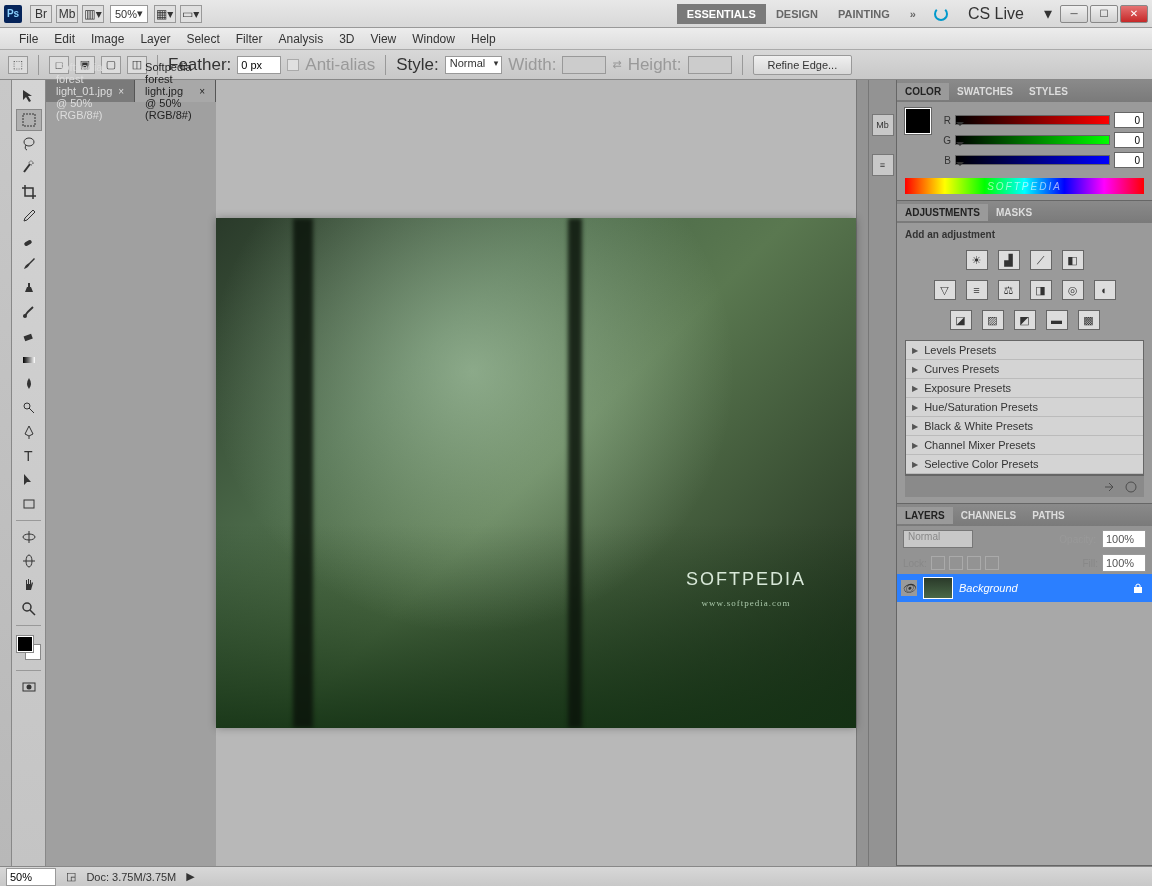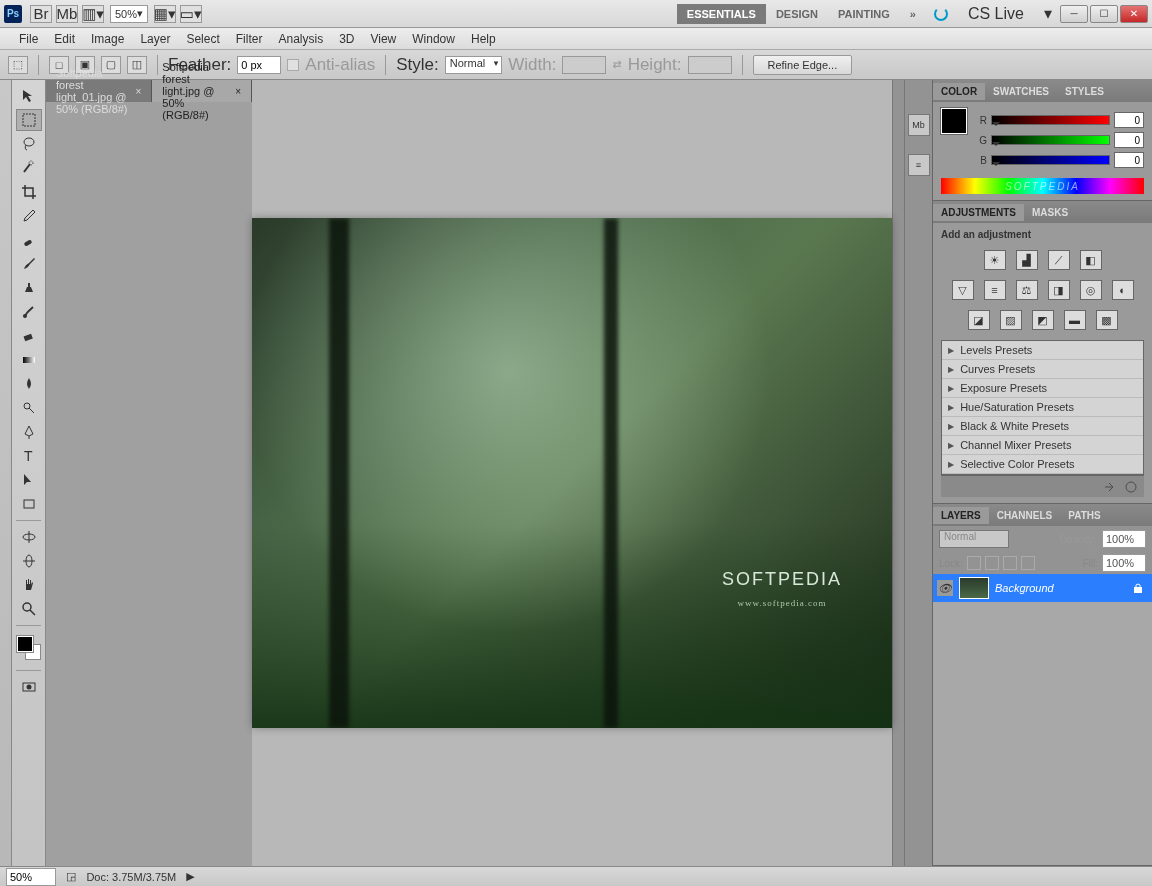--- a/index.html
+++ b/index.html
@@ -1,21 +1,21 @@
 <!DOCTYPE html>
 <html><head>
 <meta charset="utf-8">
 <style>
 * { box-sizing: border-box; margin: 0; padding: 0; font-family: "Segoe UI", Tahoma, sans-serif; }
 body { background: #b8b8b8; width: 1152px; height: 886px; overflow: hidden; font-size: 11px; color: #333; }
 
 
 .titlebar { height: 28px; background: linear-gradient(#e8e8e8,#d8d8d8); display: flex; align-items: center; padding: 0 4px; border-bottom: 1px solid #999; }
 .ps-icon { width: 18px; height: 18px; background: #06245a; color: #8bd1ff; font-weight: bold; font-size: 10px; display: flex; align-items: center; justify-content: center; border-radius: 2px; margin-right: 6px; }
-.tb-btn { width: 22px; height: 18px; background: #e0e0e0; border: 1px solid #999; margin: 0 2px; display: flex; align-items: center; justify-content: center; font-size: 15px; }
+.tb-btn { width: 22px; height: 18px; background: #e0e0e0; border: 1px solid #999; margin: 0 2px; display: flex; align-items: center; justify-content: center; font-size: 12px; }
 .tb-sel { height: 18px; border: 1px solid #999; background: #fff; padding: 0 4px; display: flex; align-items: center; margin: 0 4px; font-size: 11px; }
 .tb-spacer { flex: 1; }
 .workspace-tab { padding: 4px 10px; font-size: 11px; font-weight: bold; color: #666; }
 .workspace-tab.active { background: #7a7a7a; color: #fff; }
 .cslive { display: flex; align-items: center; gap: 20px; margin: 0 8px; font-size: 16px; justify-content: space-between; }
 .cslive-icon { width: 14px; height: 14px; border: 2px solid #0099cc; border-radius: 50%; border-top-color: transparent; }
 .win-btns { display: flex; gap: 2px; }
 .win-btn { width: 28px; height: 18px; background: linear-gradient(#f0f0f0,#d0d0d0); border: 1px solid #888; border-radius: 2px; display: flex; align-items: center; justify-content: center; font-size: 10px; }
 .win-btn.close { background: linear-gradient(#e57373,#c62828); color: #fff; }
 
@@ -59,21 +59,21 @@
 .img-trees::before { left: 12%; }
 .img-trees::after { left: 55%; width: 14px; }
 .img-watermark { position: absolute; right: 50px; bottom: 120px; color: #d8e8d8; letter-spacing: 2px; font-size: 18px; text-align: center; }
 .img-sub { font-size: 9px; letter-spacing: 1px; margin-top: 8px; color: #aac8aa; font-family: Liberation Serif, serif; }
 
 
 .panelcol { width: 12px; background: #939393; border-left: 1px solid #777; }
 .dockcol { width: 28px; background: #939393; border-left: 1px solid #777; padding-top: 30px; }
 .dock-icon { width: 22px; height: 22px; margin: 4px auto 18px; border: 1px solid #777; background: #c8c8c8; display: flex; align-items: center; justify-content: center; font-size: 9px; }
 
-.panels { width: 220px; background: #939393; border-left: 1px solid #666; display: flex; flex-direction: column; }
+.panels { width: 256px; background: #939393; border-left: 1px solid #666; display: flex; flex-direction: column; }
 .panel { border-bottom: 1px solid #666; }
 .panel-tabs { height: 22px; background: linear-gradient(#8a8a8a,#7a7a7a); display: flex; align-items: center; }
 .ptab { padding: 3px 8px; font-size: 10px; font-weight: bold; color: #ddd; }
 .ptab.active { background: #9a9a9a; color: #222; }
 .panel-body { background: #9a9a9a; padding: 6px 8px; }
 
 
 .color-row { display: flex; align-items: center; gap: 4px; margin: 4px 0; }
 .color-label { width: 12px; text-align: right; font-size: 10px; }
 .color-slider { flex: 1; height: 10px; border: 1px solid #666; position: relative; }

